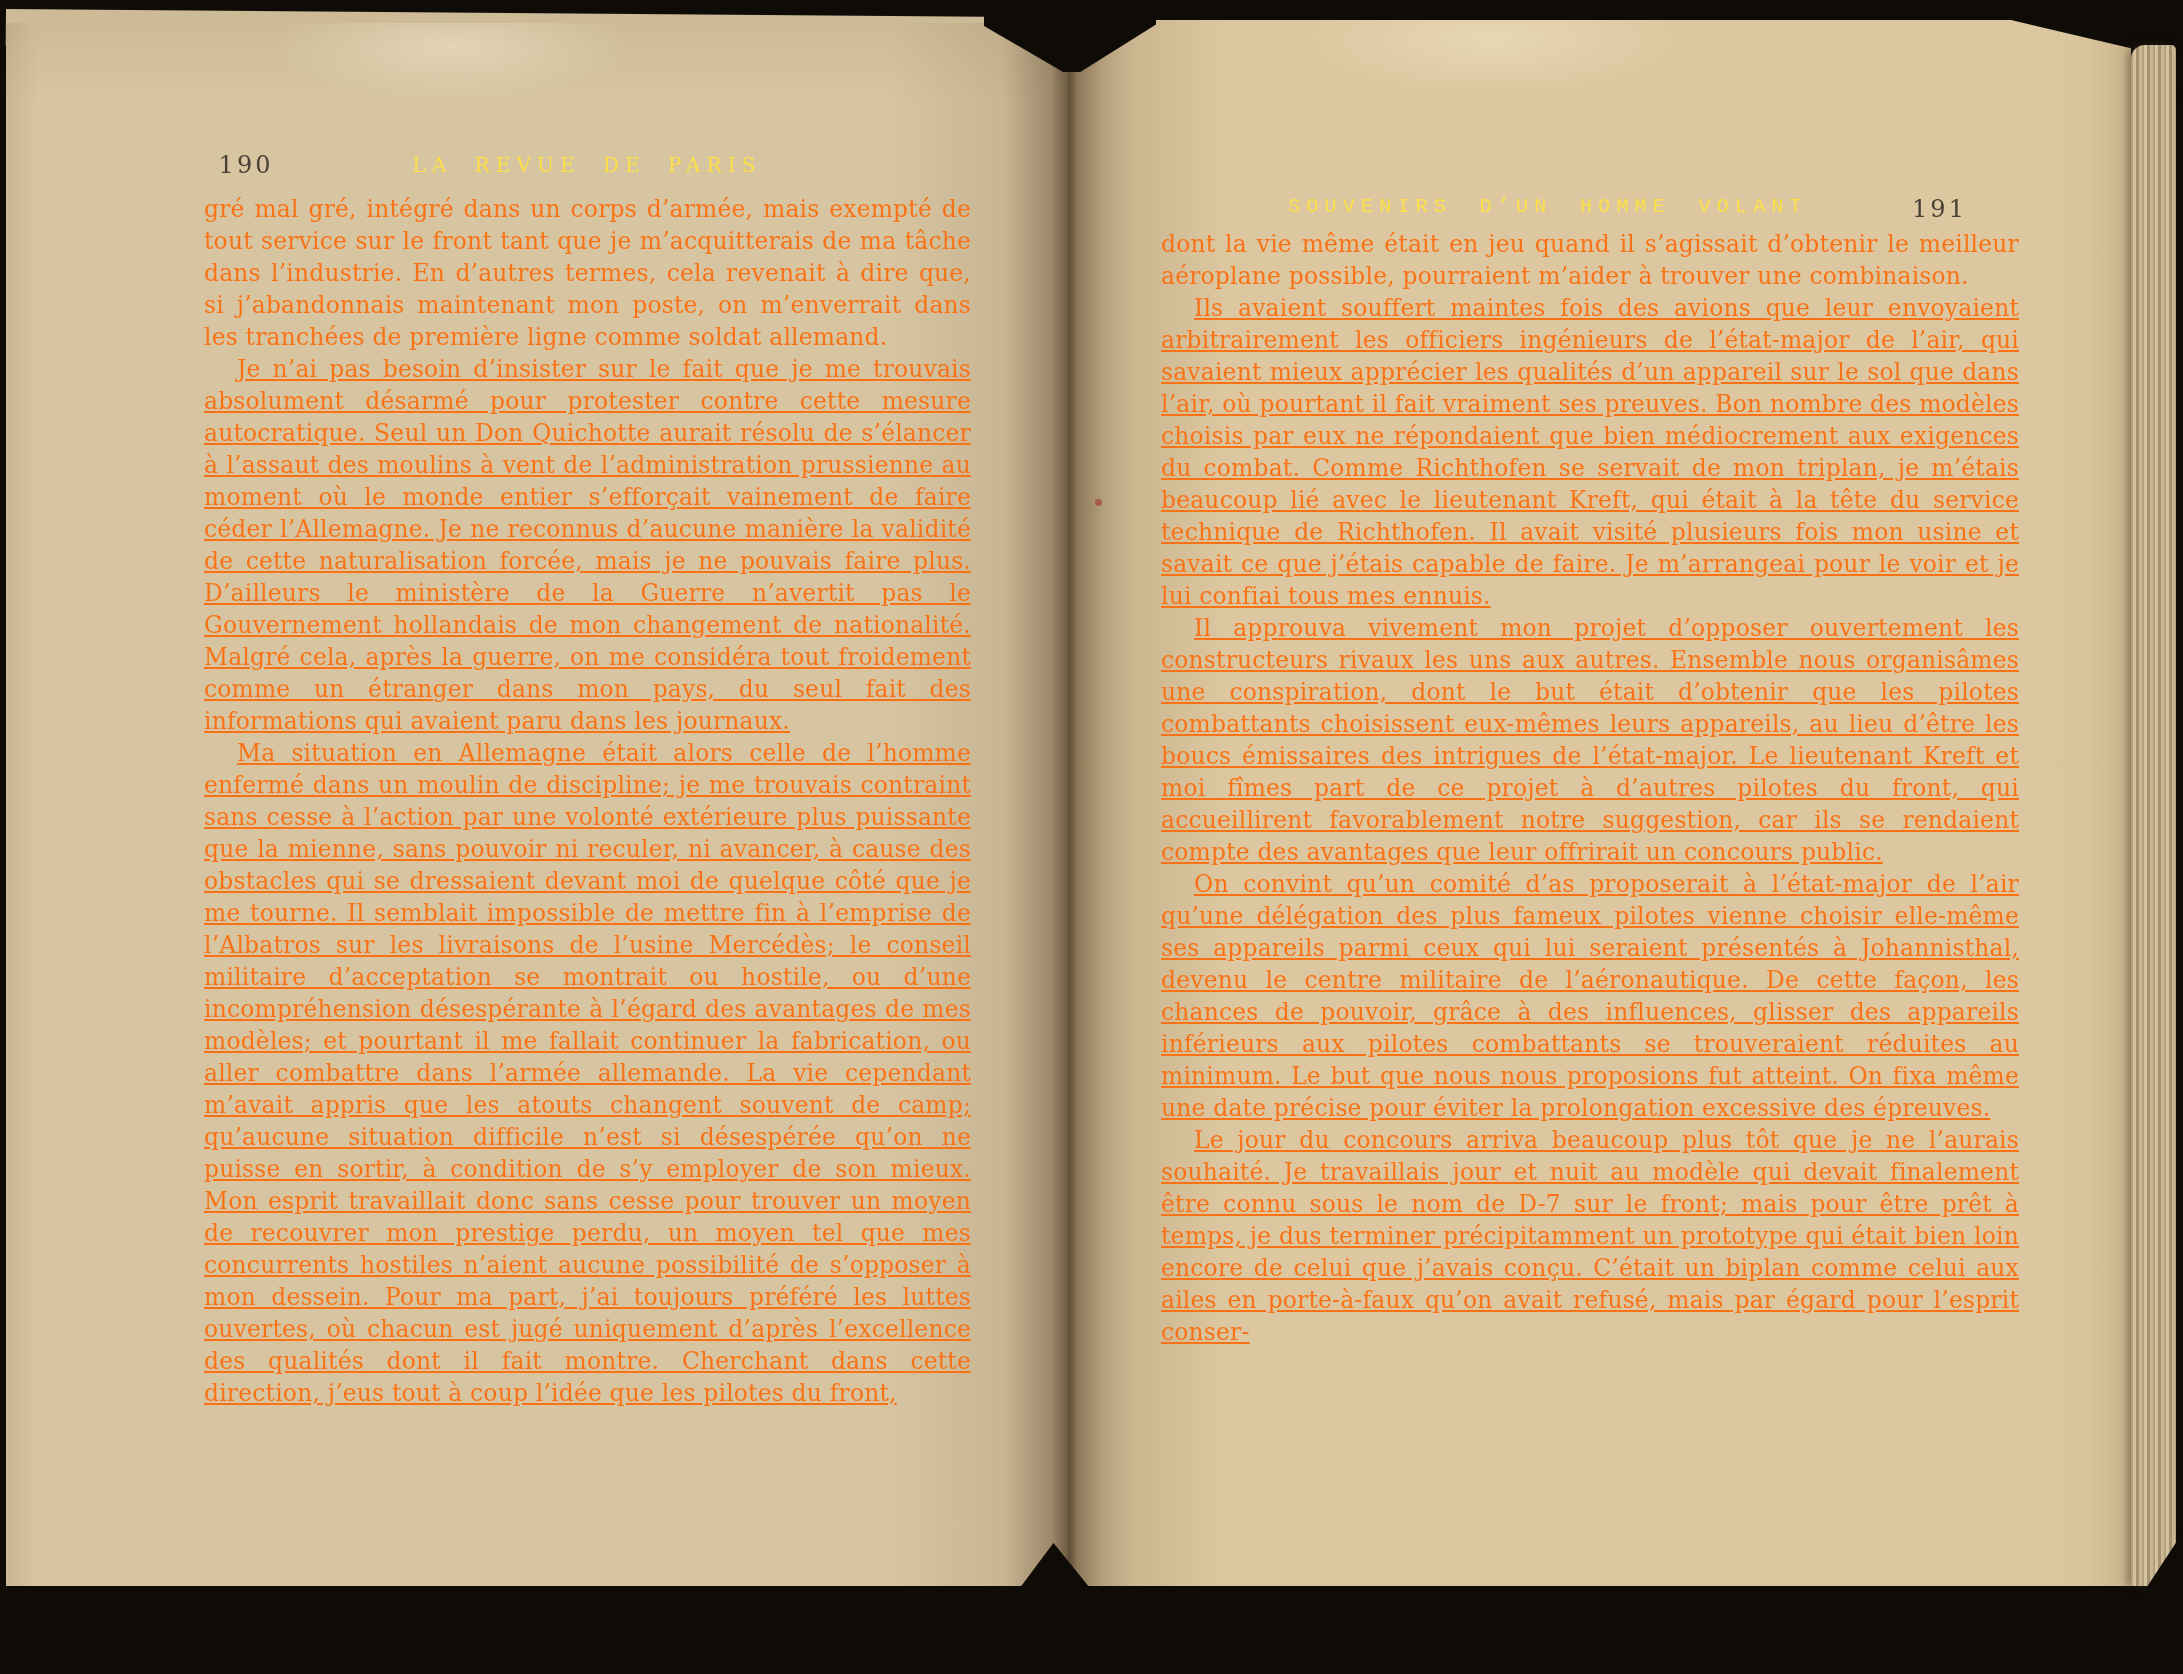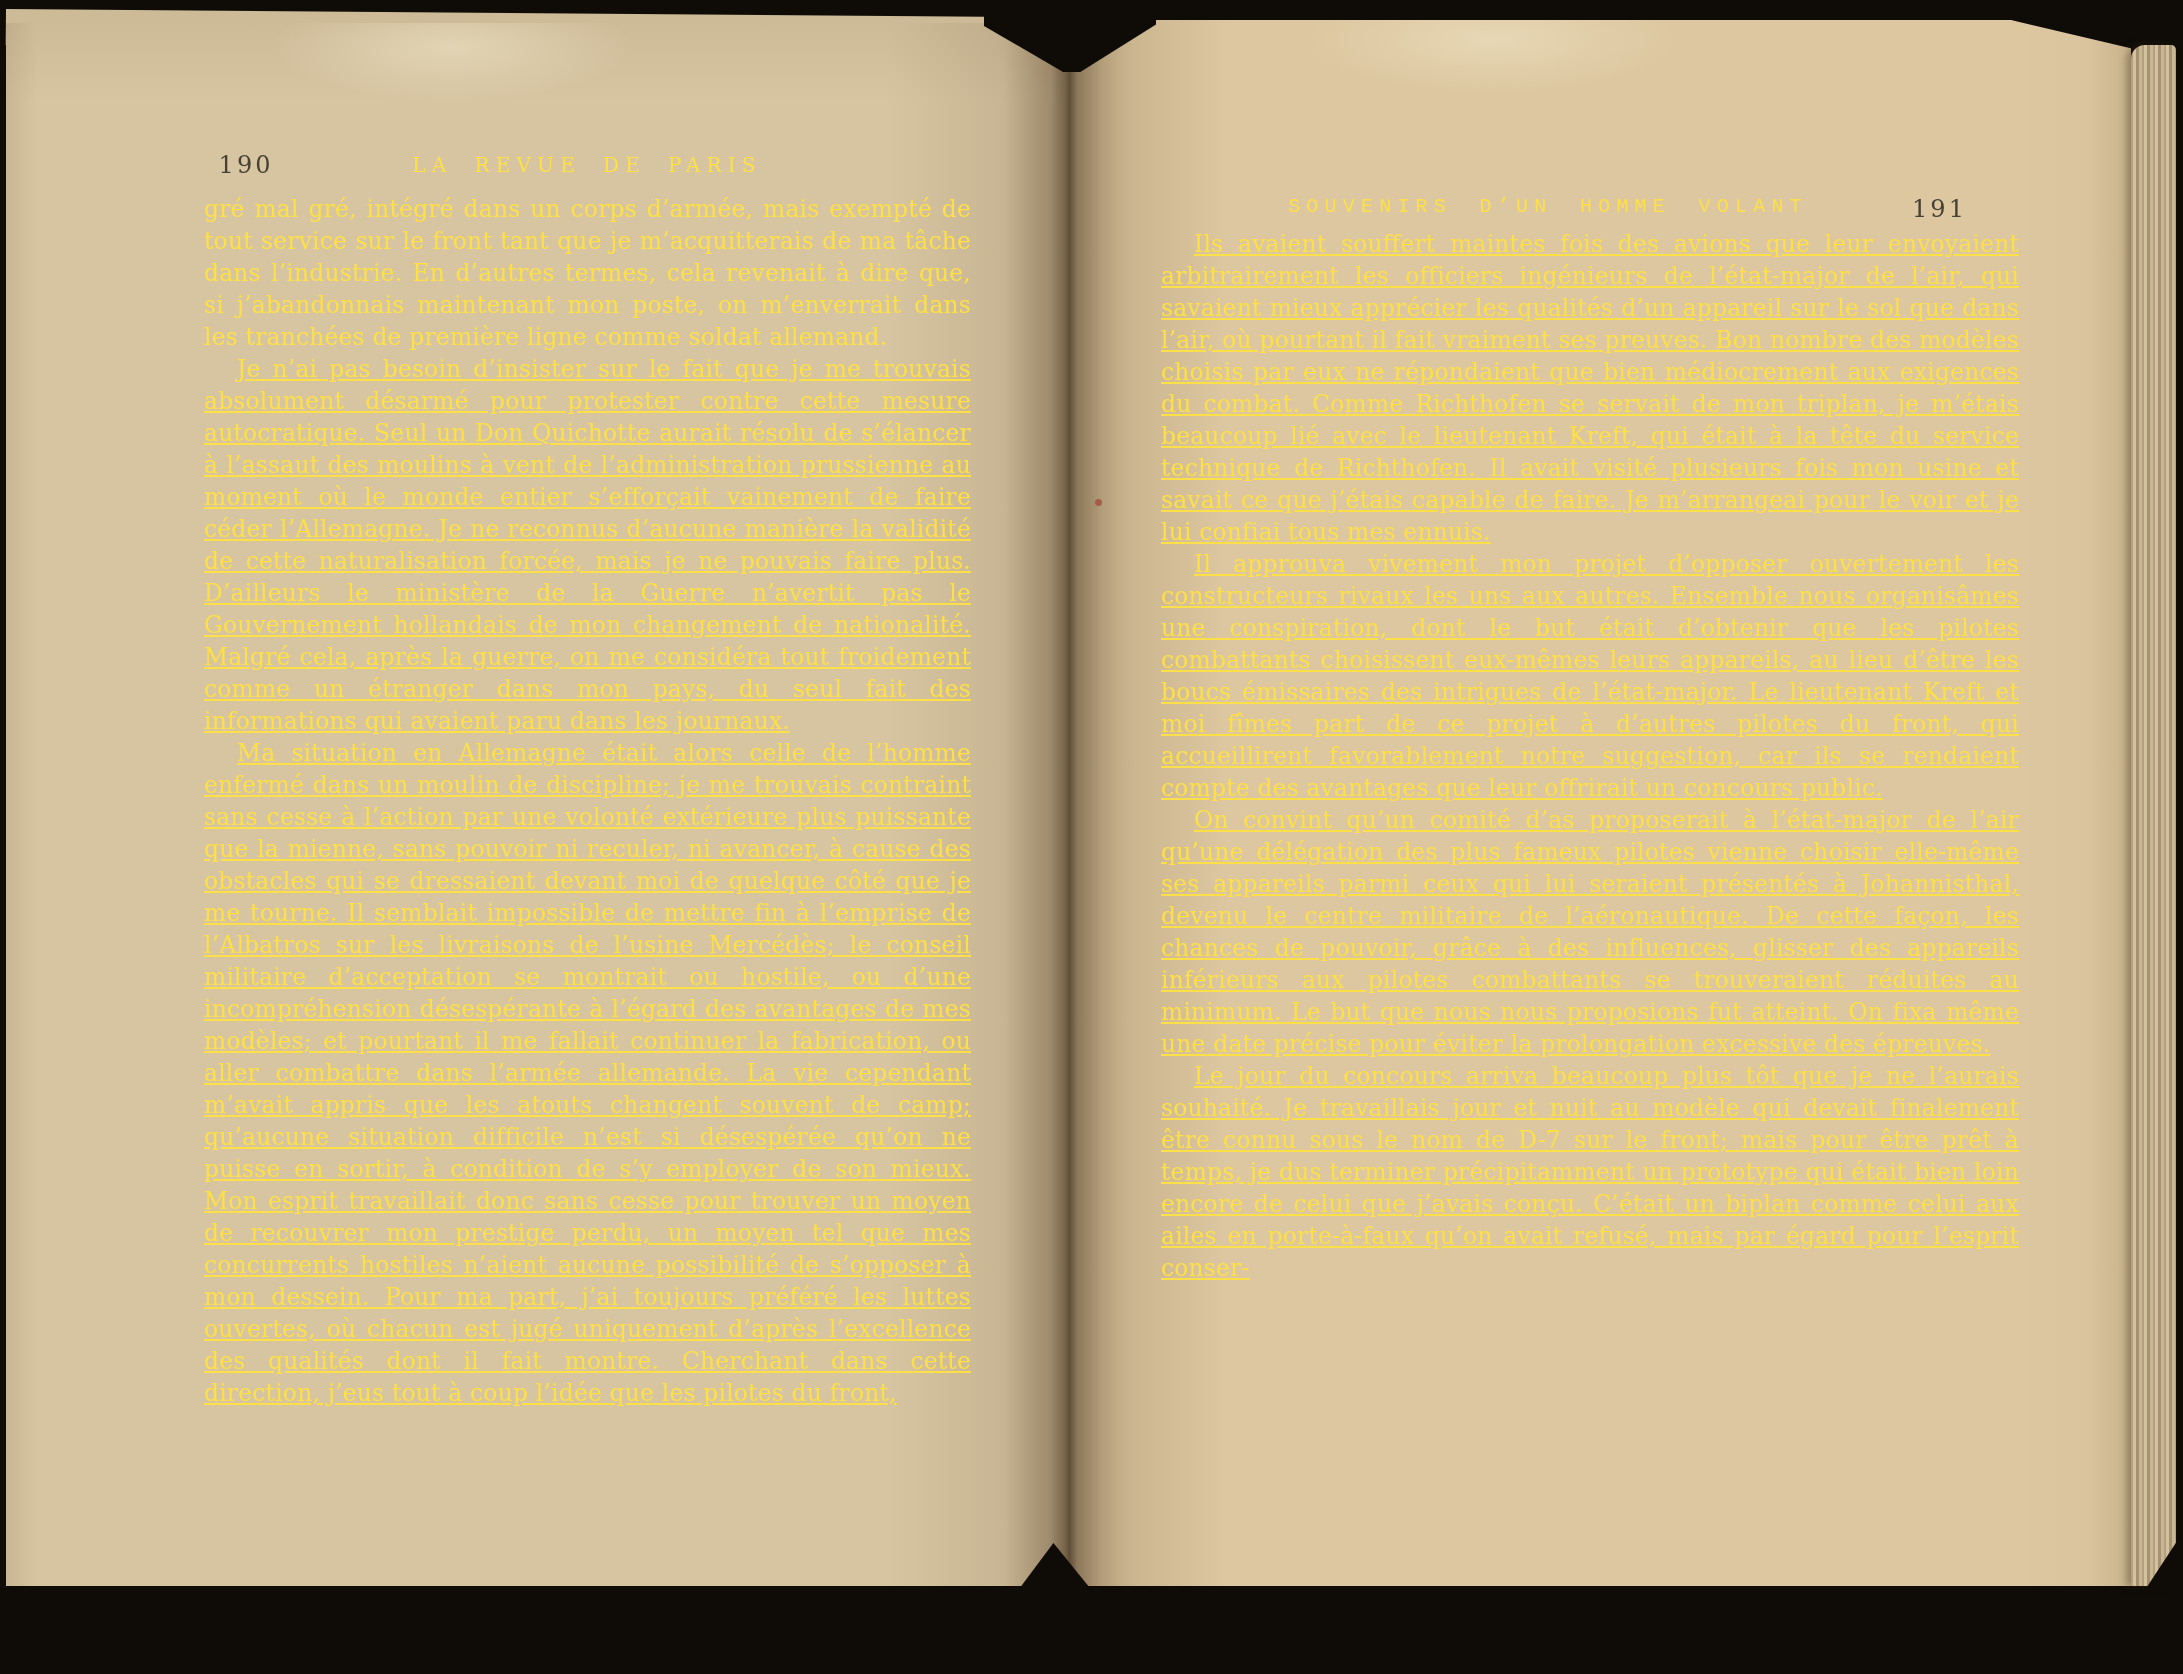--- a/index.html
+++ b/index.html
@@ -120,21 +120,21 @@
     letter-spacing: 6.2px;
     word-spacing: 9.4px;
     white-space: nowrap;
     color: #fde047;
   }
   #right-header .header-title { transform: translateX(-50%) translateX(-43px); font-family: Liberation Mono, monospace; }
 
   
   .page-text {
     position: absolute;
-    color: #fde047;
+    color: #f97316;
     font-size: 23.4px;
     line-height: 32px;
     text-align: justify;
     letter-spacing: 0.2px;
   }
   #left-text  { left: 204px; top: 193px; width: 767px; }
   #right-text { left: 1161px; top: 228px; width: 858px; line-height: 32px; }
   .page-text p { margin: 0; }
   .page-text p.indent { text-indent: 33px; text-decoration: underline; }
 
@@ -173,20 +173,21 @@
     <span id="right-folio" class="folio">191</span>
   </div>
 
   <div id="left-text" class="page-text">
     <p>gré mal gré, intégré dans un corps d’armée, mais exempté de tout service sur le front tant que je m’acquitterais de ma tâche dans l’industrie. En d’autres termes, cela revenait à dire que, si j’abandonnais maintenant mon poste, on m’enverrait dans les tranchées de première ligne comme soldat allemand.</p>
     <p class="indent">Je n’ai pas besoin d’insister sur le fait que je me trouvais absolument désarmé pour protester contre cette mesure autocratique. Seul un Don Quichotte aurait résolu de s’élancer à l’assaut des moulins à vent de l’administration prussienne au moment où le monde entier s’efforçait vainement de faire céder l’Allemagne. Je ne reconnus d’aucune manière la validité de cette naturalisation forcée, mais je ne pouvais faire plus. D’ailleurs le ministère de la Guerre n’avertit pas le Gouvernement hollandais de mon changement de nationalité. Malgré cela, après la guerre, on me considéra tout froidement comme un étranger dans mon pays, du seul fait des informations qui avaient paru dans les journaux.</p>
     <p class="indent">Ma situation en Allemagne était alors celle de l’homme enfermé dans un moulin de discipline; je me trouvais contraint sans cesse à l’action par une volonté extérieure plus puissante que la mienne, sans pouvoir ni reculer, ni avancer, à cause des obstacles qui se dressaient devant moi de quelque côté que je me tourne. Il semblait impossible de mettre fin à l’emprise de l’Albatros sur les livraisons de l’usine Mercédès; le conseil militaire d’acceptation se montrait ou hostile, ou d’une incompréhension désespérante à l’égard des avantages de mes modèles; et pourtant il me fallait continuer la fabrication, ou aller combattre dans l’armée allemande. La vie cependant m’avait appris que les atouts changent souvent de camp; qu’aucune situation difficile n’est si désespérée qu’on ne puisse en sortir, à condition de s’y employer de son mieux. Mon esprit travaillait donc sans cesse pour trouver un moyen de recouvrer mon prestige perdu, un moyen tel que mes concurrents hostiles n’aient aucune possibilité de s’opposer à mon dessein. Pour ma part, j’ai toujours préféré les luttes ouvertes, où chacun est jugé uniquement d’après l’excellence des qualités dont il fait montre. Cherchant dans cette direction, j’eus tout à coup l’idée que les pilotes du front,</p>
   </div>
 
   <div id="right-text" class="page-text">
+    <p>dont la vie même était en jeu quand il s’agissait d’obtenir le meilleur aéroplane possible, pourraient m’aider à trouver une combinaison.</p>
     <p class="indent">Ils avaient souffert maintes fois des avions que leur envoyaient arbitrairement les officiers ingénieurs de l’état-major de l’air, qui savaient mieux apprécier les qualités d’un appareil sur le sol que dans l’air, où pourtant il fait vraiment ses preuves. Bon nombre des modèles choisis par eux ne répondaient que bien médiocrement aux exigences du combat. Comme Richthofen se servait de mon triplan, je m’étais beaucoup lié avec le lieutenant Kreft, qui était à la tête du service technique de Richthofen. Il avait visité plusieurs fois mon usine et savait ce que j’étais capable de faire. Je m’arrangeai pour le voir et je lui confiai tous mes ennuis.</p>
     <p class="indent">Il approuva vivement mon projet d’opposer ouvertement les constructeurs rivaux les uns aux autres. Ensemble nous organisâmes une conspiration, dont le but était d’obtenir que les pilotes combattants choisissent eux-mêmes leurs appareils, au lieu d’être les boucs émissaires des intrigues de l’état-major. Le lieutenant Kreft et moi fîmes part de ce projet à d’autres pilotes du front, qui accueillirent favorablement notre suggestion, car ils se rendaient compte des avantages que leur offrirait un concours public.</p>
     <p class="indent">On convint qu’un comité d’as proposerait à l’état-major de l’air qu’une délégation des plus fameux pilotes vienne choisir elle-même ses appareils parmi ceux qui lui seraient présentés à Johannisthal, devenu le centre militaire de l’aéronautique. De cette façon, les chances de pouvoir, grâce à des influences, glisser des appareils inférieurs aux pilotes combattants se trouveraient réduites au minimum. Le but que nous nous proposions fut atteint. On fixa même une date précise pour éviter la prolongation excessive des épreuves.</p>
     <p class="indent">Le jour du concours arriva beaucoup plus tôt que je ne l’aurais souhaité. Je travaillais jour et nuit au modèle qui devait finalement être connu sous le nom de D-7 sur le front; mais pour être prêt à temps, je dus terminer précipitamment un prototype qui était bien loin encore de celui que j’avais conçu. C’était un biplan comme celui aux ailes en porte-à-faux qu’on avait refusé, mais par égard pour l’esprit conser-</p>
   </div>
 
   <div id="scan-speck"></div>
 
 </div>
 

